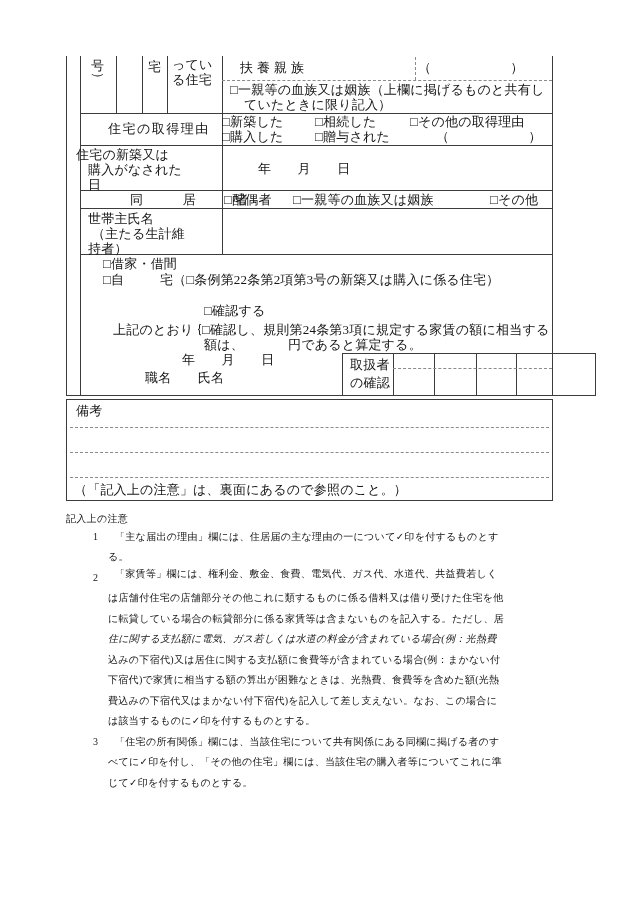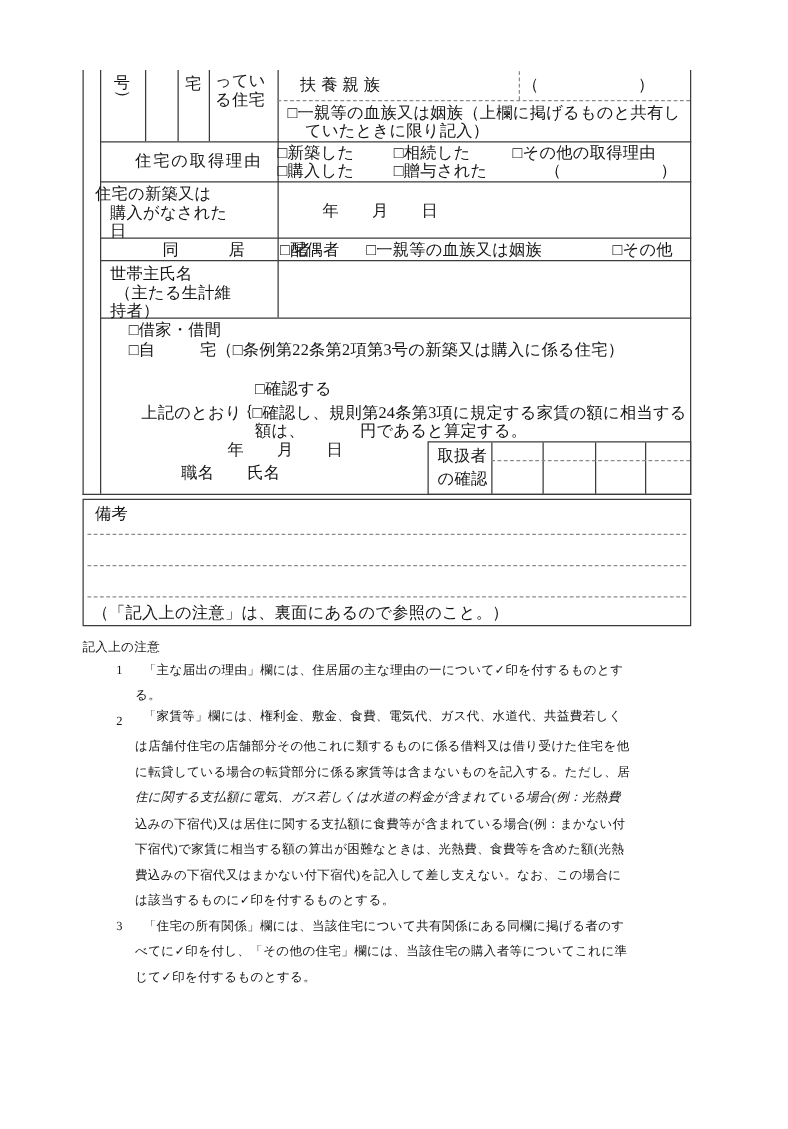--- a/index.html
+++ b/index.html
@@ -81,21 +81,21 @@
   <div class="t" style="left:173px;top:272px;">（□条例第22条第2項第3号の新築又は購入に係る住宅）</div>
   <div class="t" style="left:204px;top:303px;">□確認する</div>
   <div class="t" style="left:113px;top:322px;">上記のとおり</div>
   <div class="t" style="left:190px;top:321px;">｛</div>
   <div class="t" style="left:202px;top:322px;">□確認し、規則第24条第3項に規定する家賃の額に相当する</div>
   <div class="t" style="left:204px;top:337px;">額は、</div>
   <div class="t" style="left:288px;top:337px;">円であると算定する。</div>
   <div class="t" style="left:182px;top:352px;">年　　月　　日</div>
   <div class="t" style="left:145px;top:370px;">職名　　氏名</div>
 
-  <div class="box" style="left:342px;top:353px;width:211px;height:43px;">
+  <div class="box" style="left:342px;top:353px;width:254px;height:43px;">
     <div class="vl" style="left:50px;top:0;height:41px;"></div>
     <div class="vl" style="left:91px;top:0;height:41px;"></div>
     <div class="vl" style="left:133px;top:0;height:41px;"></div>
     <div class="vl" style="left:173px;top:0;height:41px;"></div>
     <div class="dashh" style="left:50px;top:14px;width:159px;"></div>
     <div class="t" style="left:7px;top:3px;">取扱者</div>
     <div class="t" style="left:7px;top:21px;">の確認</div>
     <div style="position:absolute;left:51px;top:0;width:40px;height:41px;"></div>
     <div style="position:absolute;left:92px;top:0;width:41px;height:41px;"></div>
     <div style="position:absolute;left:134px;top:0;width:39px;height:41px;"></div>

